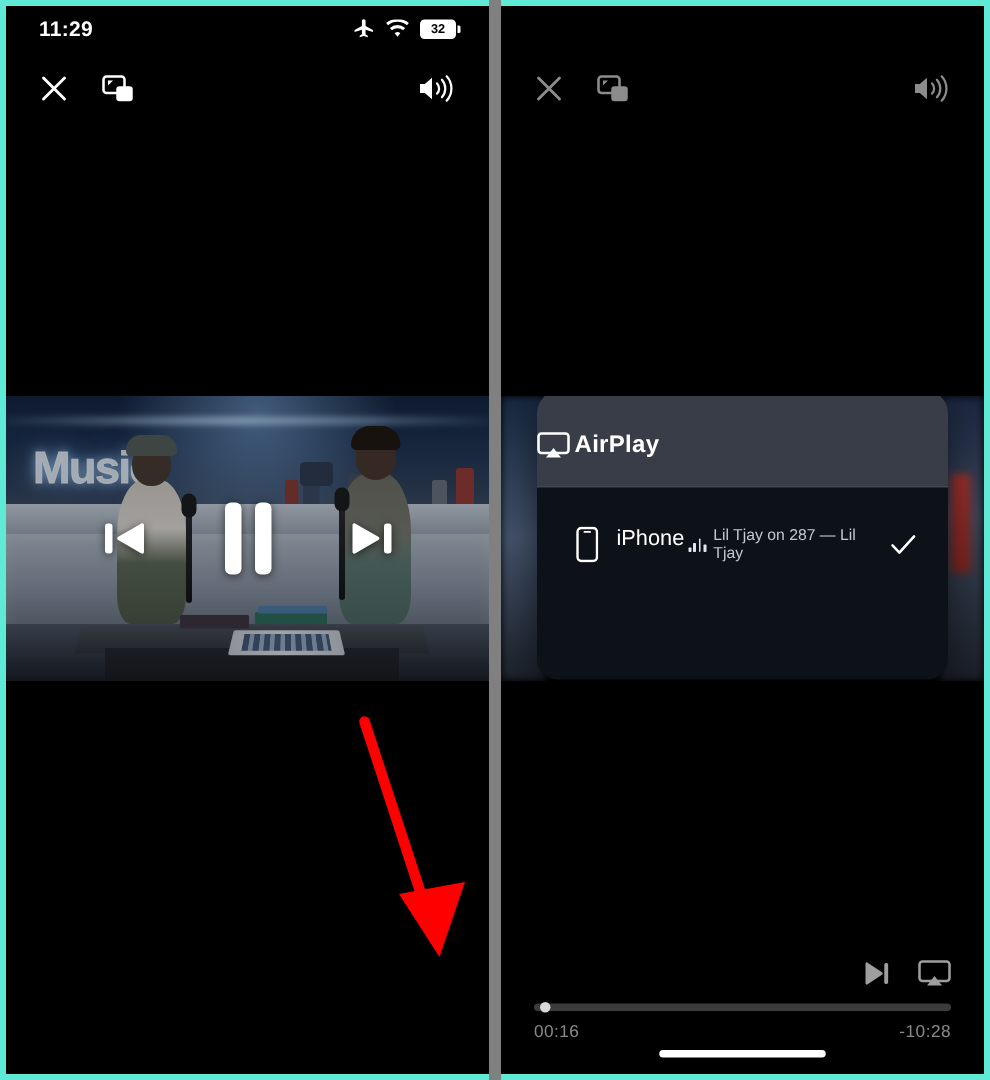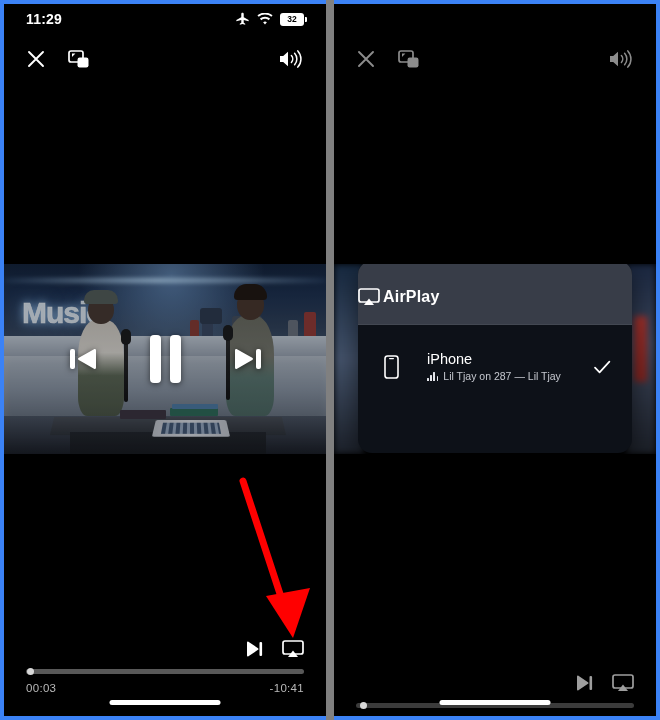--- a/index.html
+++ b/index.html
@@ -4,21 +4,21 @@
 <style>
   * { margin:0; padding:0; box-sizing:border-box; }
   html,body {
     width:660px; height:720px;
     background:#808080;
     font-family:"Liberation Sans", sans-serif;
     overflow:hidden;
   }
   .stage {
     position:relative; width:660px; height:720px;
-    background:#3b82f6;
+    background:#5eead4;
   }
 
   
   .panel {
     position:absolute; top:4px; height:712px;
     background:#000; overflow:hidden;
   }
   #panel-left  { left:4px;   width:322px; }
   #panel-right { left:334px; width:322px; }
 
@@ -225,21 +225,21 @@
     display:flex; flex-direction:row; align-items:center; gap:3px;
     border-bottom:1px solid rgba(255,255,255,.06);
   }
   .sheet-title {
     color:#fff; font-size:16px; font-weight:bold; letter-spacing:.2px;
   }
   .device-row {
     display:flex; align-items:center; gap:12px;
     padding:26px 20px 0 26px;
   }
-  .device-text { flex:1; display:flex; flex-direction:column; gap:3px;margin-left:16px; }
+  .device-text { flex:1; display:flex; gap:3px; }
   .device-name { color:#fff; font-size:14.5px; }
   .device-sub {
     color:#c5c8cf; font-size:10.5px;
     display:flex; align-items:center; gap:5px;
   }
   .eq { display:flex; align-items:flex-end; gap:1.4px; height:9px; }
   .eq i { display:block; width:1.8px; background:#e3e5ea; border-radius:.5px; }
   .eq i:nth-child(1){height:3px;} .eq i:nth-child(2){height:6px;}
   .eq i:nth-child(3){height:9px;} .eq i:nth-child(4){height:5px;}
 
@@ -365,40 +365,20 @@
         </div>
         <div class="pc-btn">
           <svg width="34" height="34" viewBox="0 0 34 34">
             <path fill="#fff" d="M4 8.4v17.2c0 1.3 1 1.9 2 1.2L21.2 18c1-.6 1-1.6 0-2.2L6 7.2c-1-.7-2-.1-2 1.2z"></path>
             <rect x="25" y="7" width="5" height="20" rx="2" fill="#fff"></rect>
           </svg>
         </div>
       </div>
     </div>
 
-    <div class="bottom">
-      <div class="bottom-icons">
-        <svg width="19" height="16" viewBox="0 0 19 16">
-          <path fill="#fff" d="M2 1.6v12.8c0 .9.7 1.3 1.4.8l9.6-6.4c.7-.5.7-1.1 0-1.6L3.4.8C2.7.3 2 .7 2 1.6z"></path>
-          <rect x="14.5" y="1" width="2.6" height="14" rx="1.1" fill="#fff"></rect>
-        </svg>
-        <svg width="22" height="18" viewBox="0 0 22 18">
-          <rect x="1" y="1" width="20" height="13" rx="2" fill="none" stroke="#fff" stroke-width="1.7"></rect>
-          <path fill="#fff" d="M11 10.6 16 17H6z"></path>
-        </svg>
-      </div>
-      <div class="scrubber">
-        <div class="scrub-knob" style="left: 0.5%;"></div>
-      </div>
-      <div class="times">
-        <span>00:03</span>
-        <span>-10:41</span>
-      </div>
-      <div class="home-indicator"></div>
-    </div>
   </div>
 
   <div class="panel" id="panel-right">
 
     <div class="topbar">
       <div class="left-group">
         <svg width="20" height="20" viewBox="0 0 20 20">
           <path stroke="#fff" stroke-width="1.9" stroke-linecap="round" d="M3 3l14 14M17 3L3 17"></path>
         </svg>
         <svg width="22" height="19" viewBox="0 0 22 19">
@@ -460,20 +440,24 @@
           <rect x="14.5" y="1" width="2.6" height="14" rx="1.1" fill="#fff"></rect>
         </svg>
         <svg width="22" height="18" viewBox="0 0 22 18">
           <rect x="1" y="1" width="20" height="13" rx="2" fill="none" stroke="#fff" stroke-width="1.7"></rect>
           <path fill="#fff" d="M11 10.6 16 17H6z"></path>
         </svg>
       </div>
       <div class="scrubber">
         <div class="scrub-knob" style="left: 1.5%;"></div>
       </div>
+      <div class="times">
+        <span>00:16</span>
+        <span>-10:28</span>
+      </div>
       <div class="home-indicator"></div>
     </div>
   </div>
 
   <div class="divider"></div>
 
   <svg class="annotation" viewBox="0 0 660 720">
     <path d="M243 481 L282 600" stroke="#ff0000" stroke-width="7" stroke-linecap="round" fill="none"></path>
     <path d="M293 638 L266 596 L310 588 Z" fill="#ff0000"></path>
   </svg>

